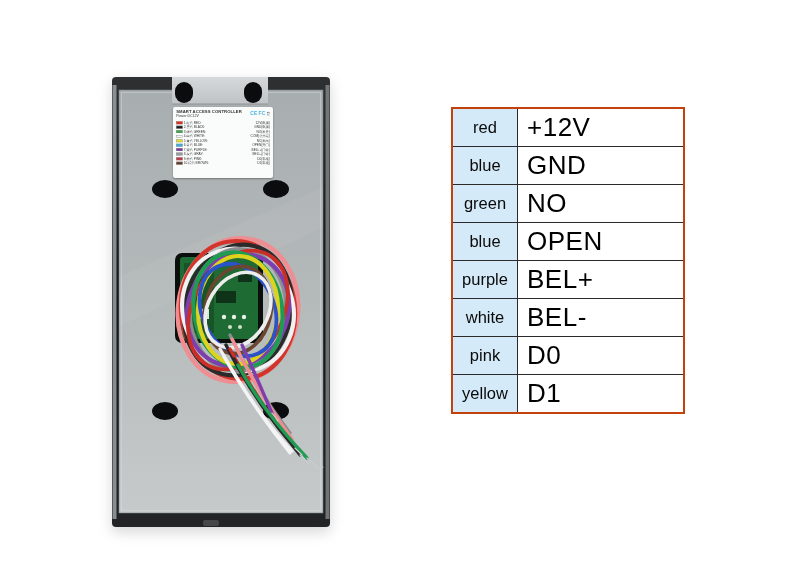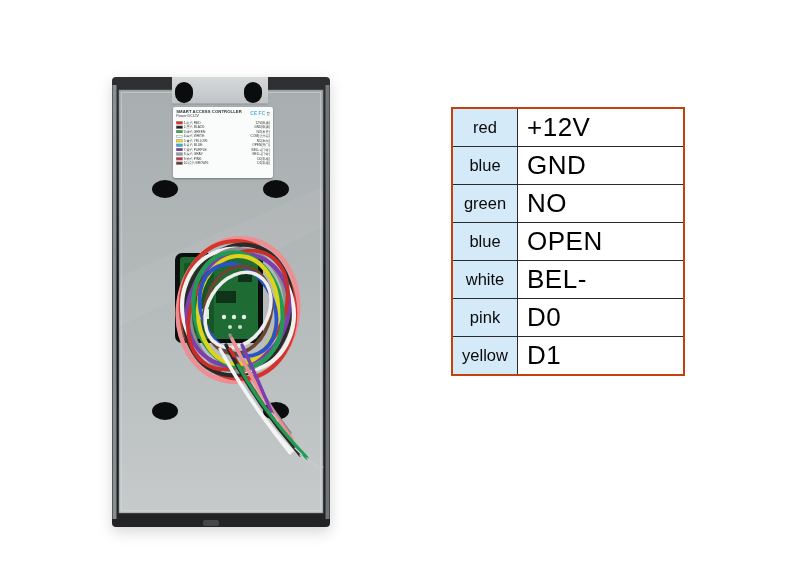--- a/index.html
+++ b/index.html
@@ -226,20 +226,24 @@
     <td class="c-val">NO</td>
   </tr>
 
 
 
   <tr>
     <td class="c-name">blue</td>
     <td class="c-val">OPEN</td>
   </tr>
 
+  <tr>
+    <td class="c-name">purple</td>
+    <td class="c-val">BEL+</td>
+  </tr>
 
   <tr>
     <td class="c-name">white</td>
     <td class="c-val">BEL-</td>
   </tr>
 
   <tr>
     <td class="c-name">pink</td>
     <td class="c-val">D0</td>
   </tr>

